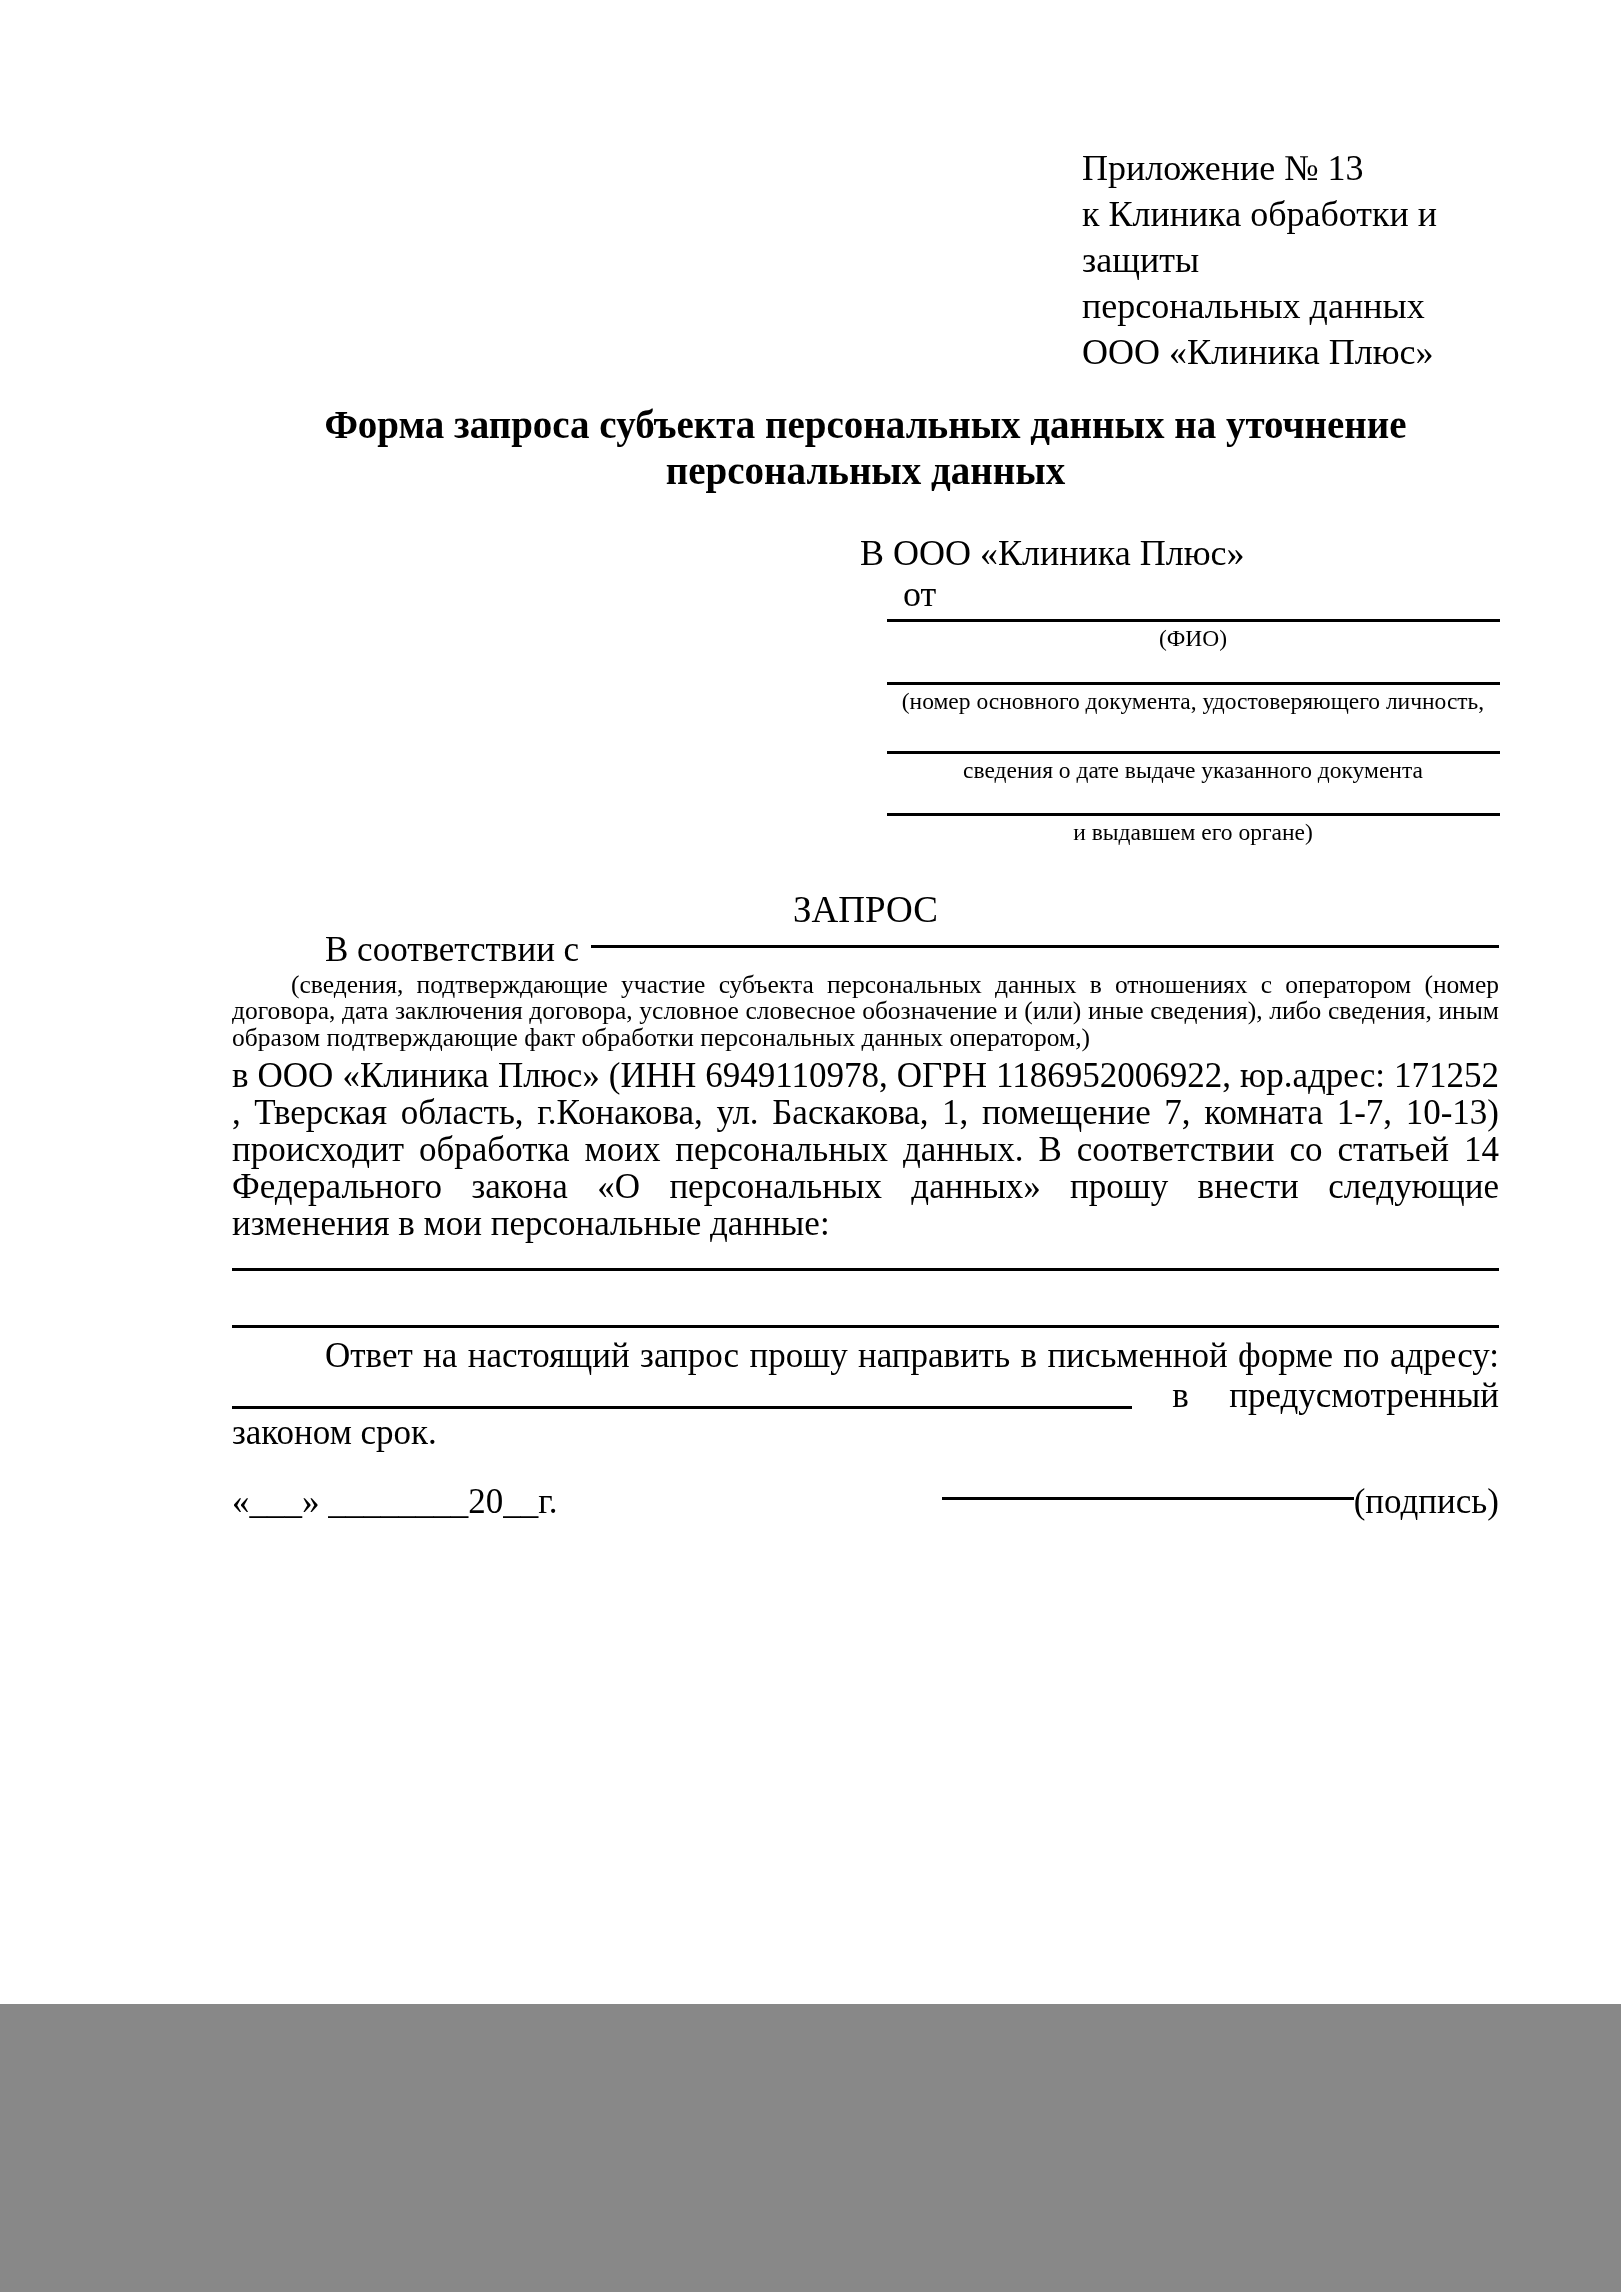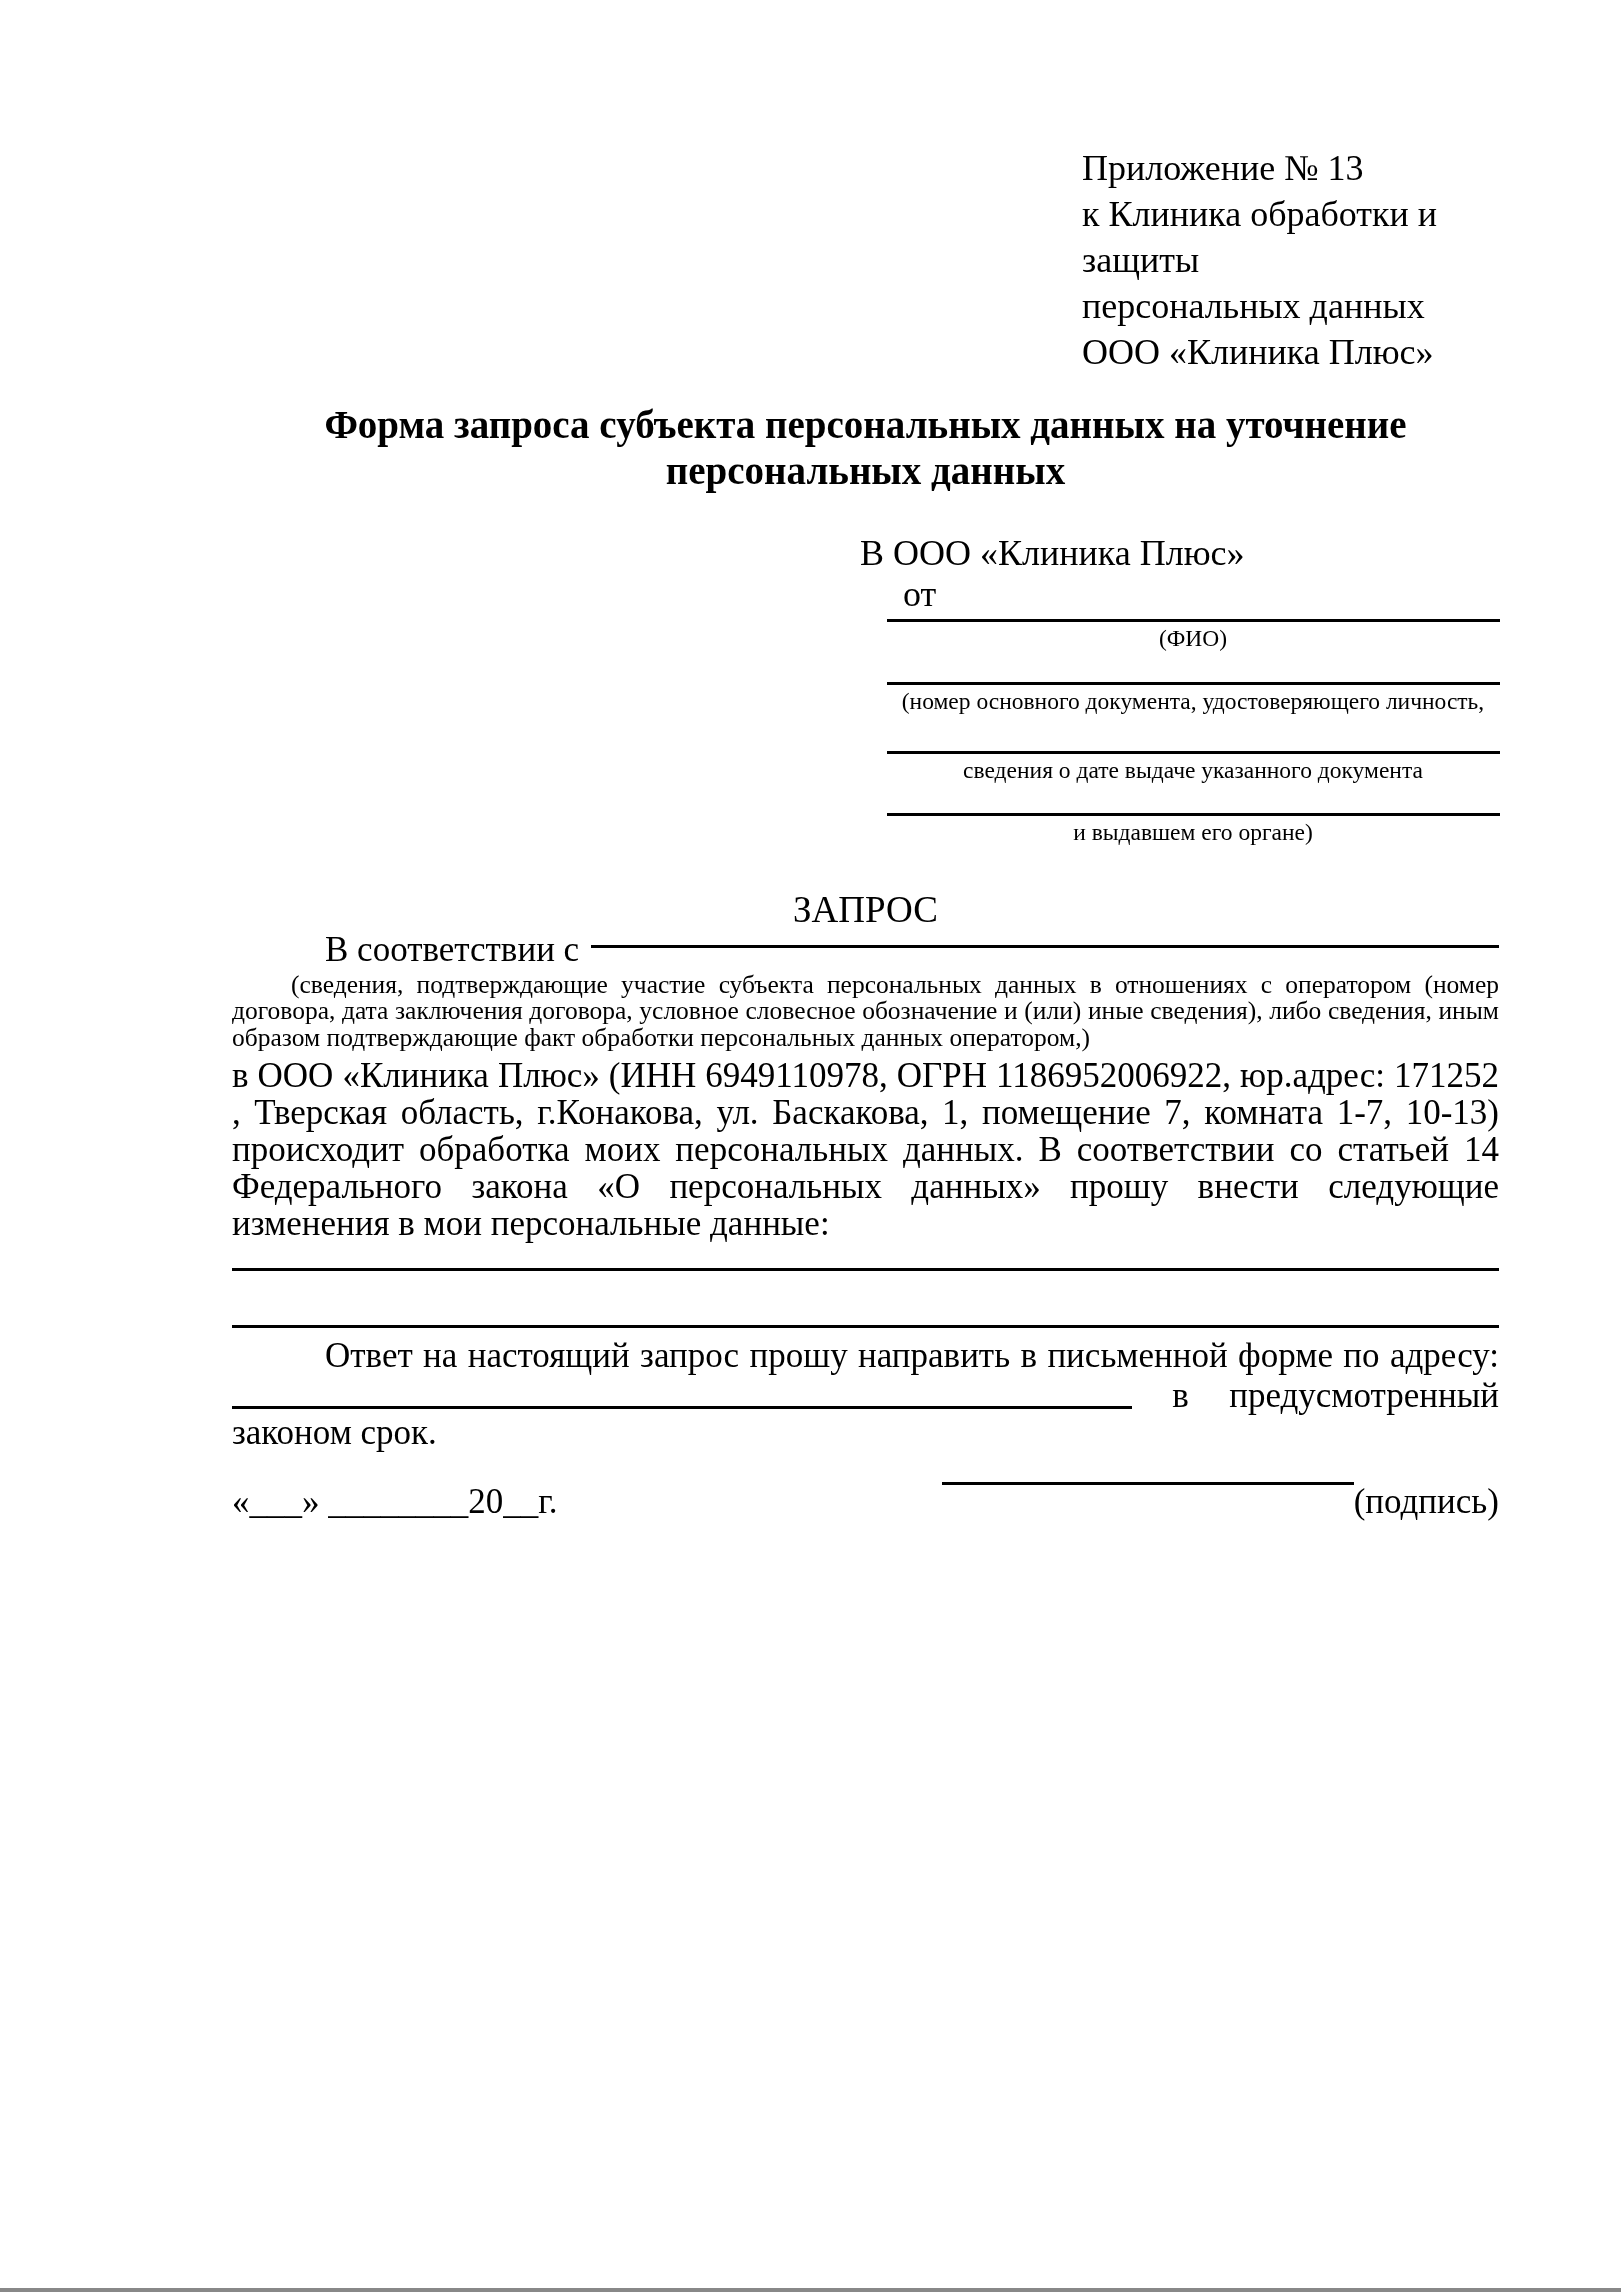--- a/index.html
+++ b/index.html
@@ -1,19 +1,19 @@
 <!DOCTYPE html>
 <html><head>
 <meta charset="utf-8">
 <style>
   html, body { margin: 0; padding: 0; background: #888; }
   .page {
     position: relative;
     width: 1621px;
-    height: 2288px;
+    height: 2004px;
     margin: 0 auto;
     background: #ffffff;
     color: #000000;
     font-family: "Liberation Serif", "DejaVu Serif", serif;
     font-size: 35px;
     line-height: 37px;
     box-sizing: border-box;
   }
   .content {
     box-sizing: border-box;
@@ -116,21 +116,21 @@
   }
   .answer-line3 { line-height: 37px; }
   
   .footer-row {
     margin-top: 31px;
     display: flex;
     justify-content: space-between;
     align-items: flex-end;
     line-height: 39px;
   }
-  .sig-part { display: flex; align-items: flex-start; }
+  .sig-part { display: flex; align-items: center; }
   .sig-rule {
     width: 412px;
     border-bottom: 3.9px solid #000;
     margin-bottom: 5.9px;
   }
 </style>
 </head>
 <body>
 
 <div class="page">

